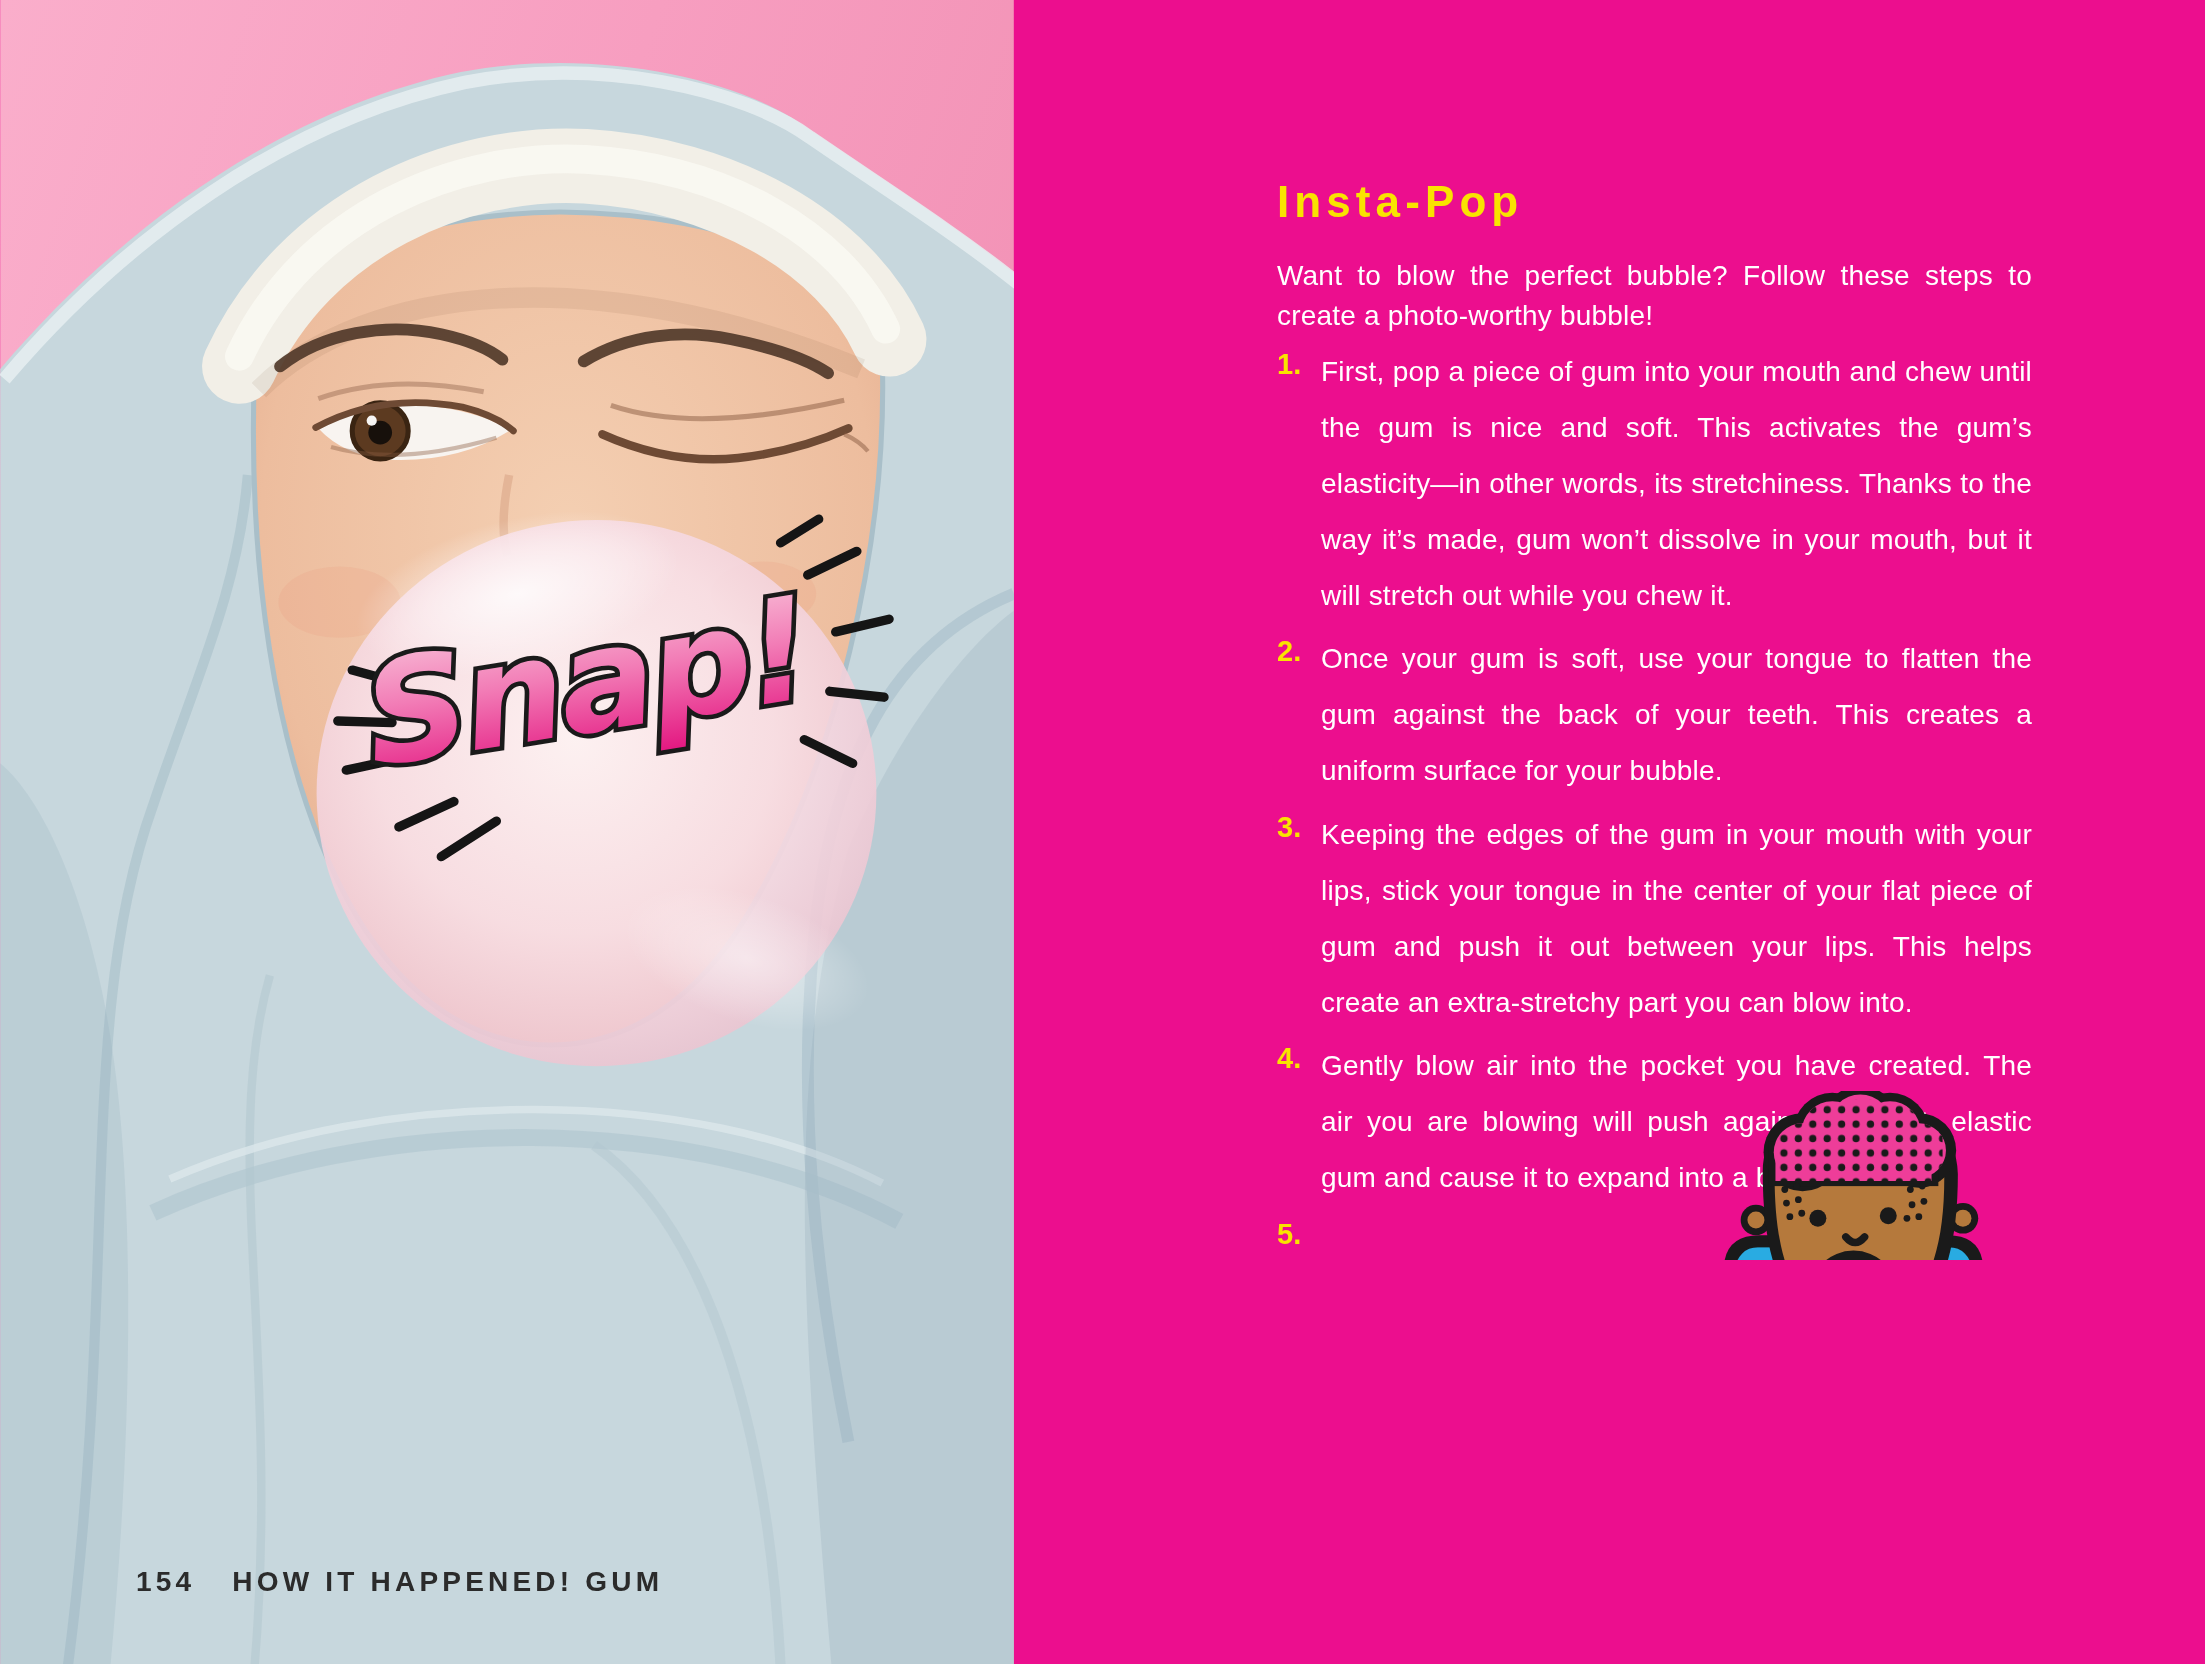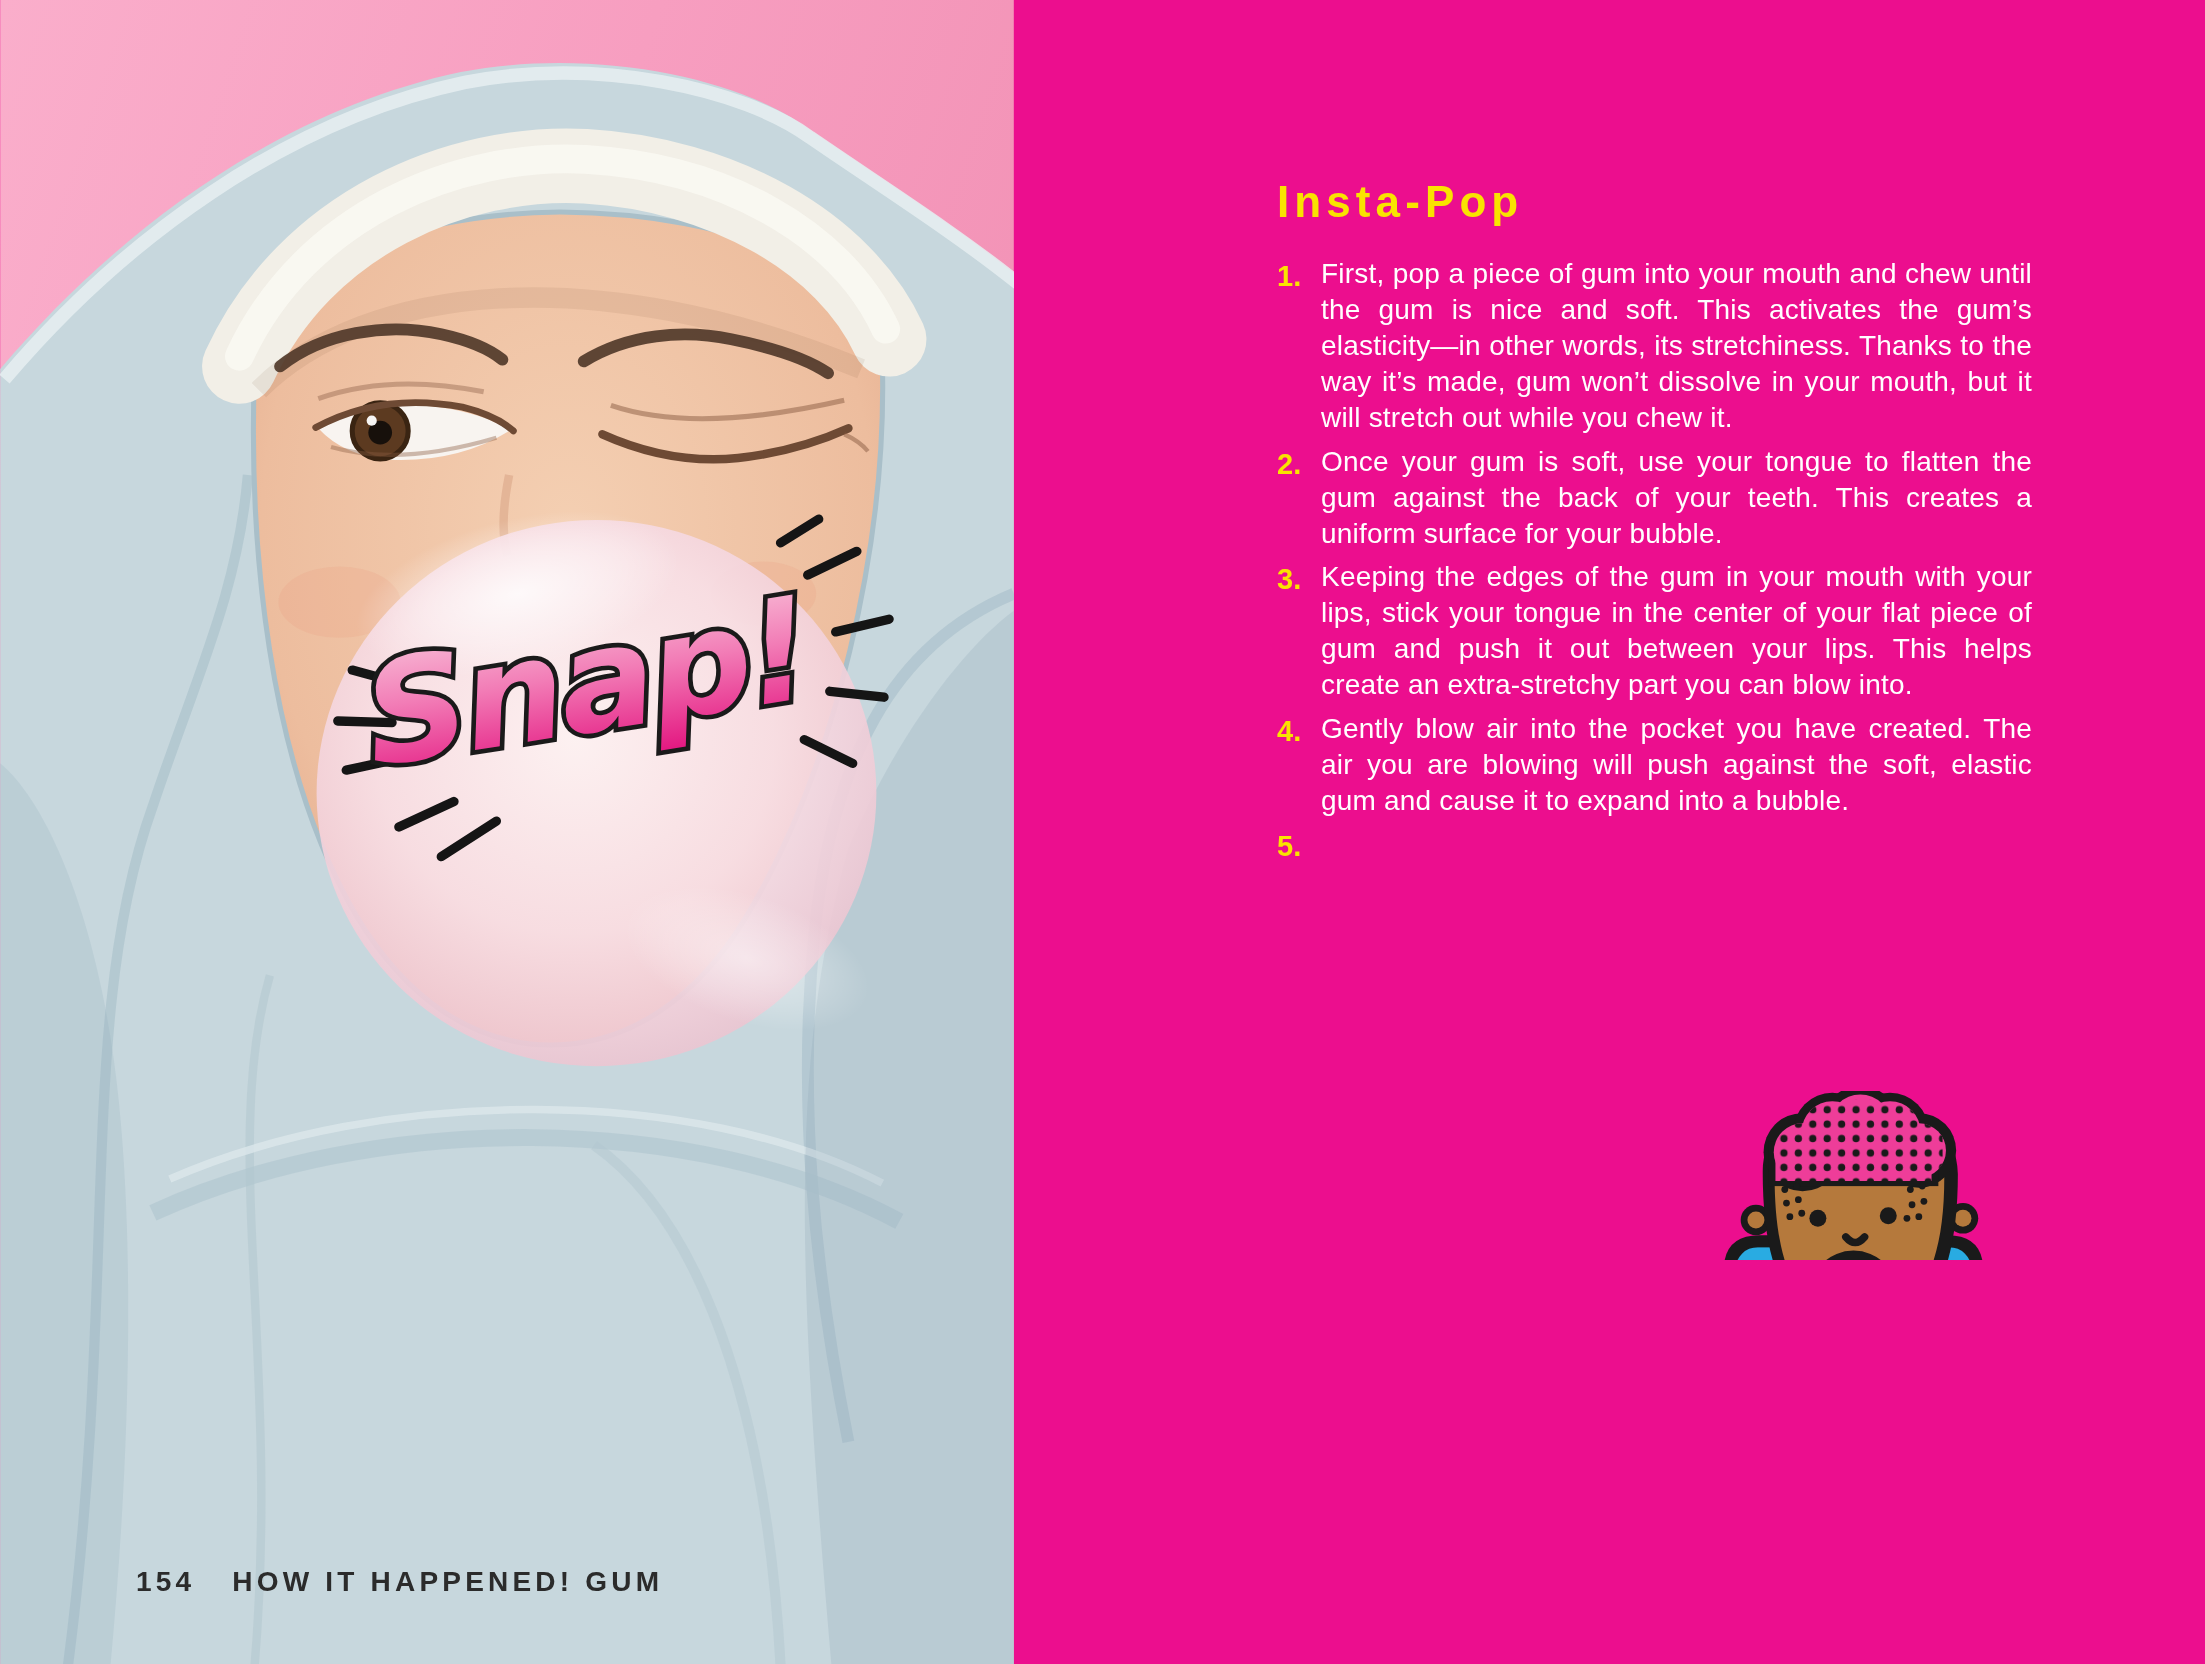--- a/index.html
+++ b/index.html
@@ -21,21 +21,21 @@
   .pr-title{
     margin:0 0 32px 0;font-size:44px;line-height:1;font-weight:bold;letter-spacing:5.1px;
     color:#F9E300;
   }
   .pr-intro{margin:0;font-size:28px;line-height:40px;text-align:justify;letter-spacing:0.2px;}
   .steps{margin:0;padding:0;}
   .step{display:flex;margin-top:7.6px;align-items:flex-start;}
   .step-number{
     flex:0 0 44px;width:44px;color:#F9E300;font-weight:bold;font-size:29px;line-height:40px;
   }
-  .step-text{flex:1 1 auto;font-size:28px;line-height:36px;text-align:justify;letter-spacing:0.2px;}
+  .step-text{flex:1 1 auto;font-size:28px;line-height:56px;text-align:justify;letter-spacing:0.2px;}
   .step-5 .step-text{flex:0 0 auto;width:365px;}
   .boy-illo{position:absolute;left:708px;top:1091px;width:263px;height:348px;}
   .pr-footer{
     position:absolute;right:133px;top:1566px;display:flex;gap:32px;align-items:baseline;
     color:#231F20;font-weight:bold;font-size:22px;letter-spacing:6px;white-space:nowrap;flex-direction:column;
   }
 </style>
 </head>
 <body>
 
@@ -143,20 +143,21 @@
 
     <footer class="pl-footer">
       <span>154</span>
       <span>HOW IT HAPPENED! GUM</span>
     </footer>
   </section>
 
   <section class="page-right">
     <div class="pr-content">
       <h1 class="pr-title">Insta-Pop</h1>
+      <p class="pr-intro">Want to blow the perfect bubble? Follow these steps to create a photo-worthy bubble!</p>
 
       <div class="steps">
         <div class="step step-1">
           <span class="step-number">1.</span>
           <span class="step-text">First, pop a piece of gum into your mouth and chew until the gum is nice and soft. This activates the gum’s elasticity—in other words, its stretchiness. Thanks to the way it’s made, gum won’t dissolve in your mouth, but it will stretch out while you chew it.</span>
         </div>
         <div class="step step-2">
           <span class="step-number">2.</span>
           <span class="step-text">Once your gum is soft, use your tongue to flatten the gum against the back of your teeth. This creates a uniform surface for your bubble.</span>
         </div>

